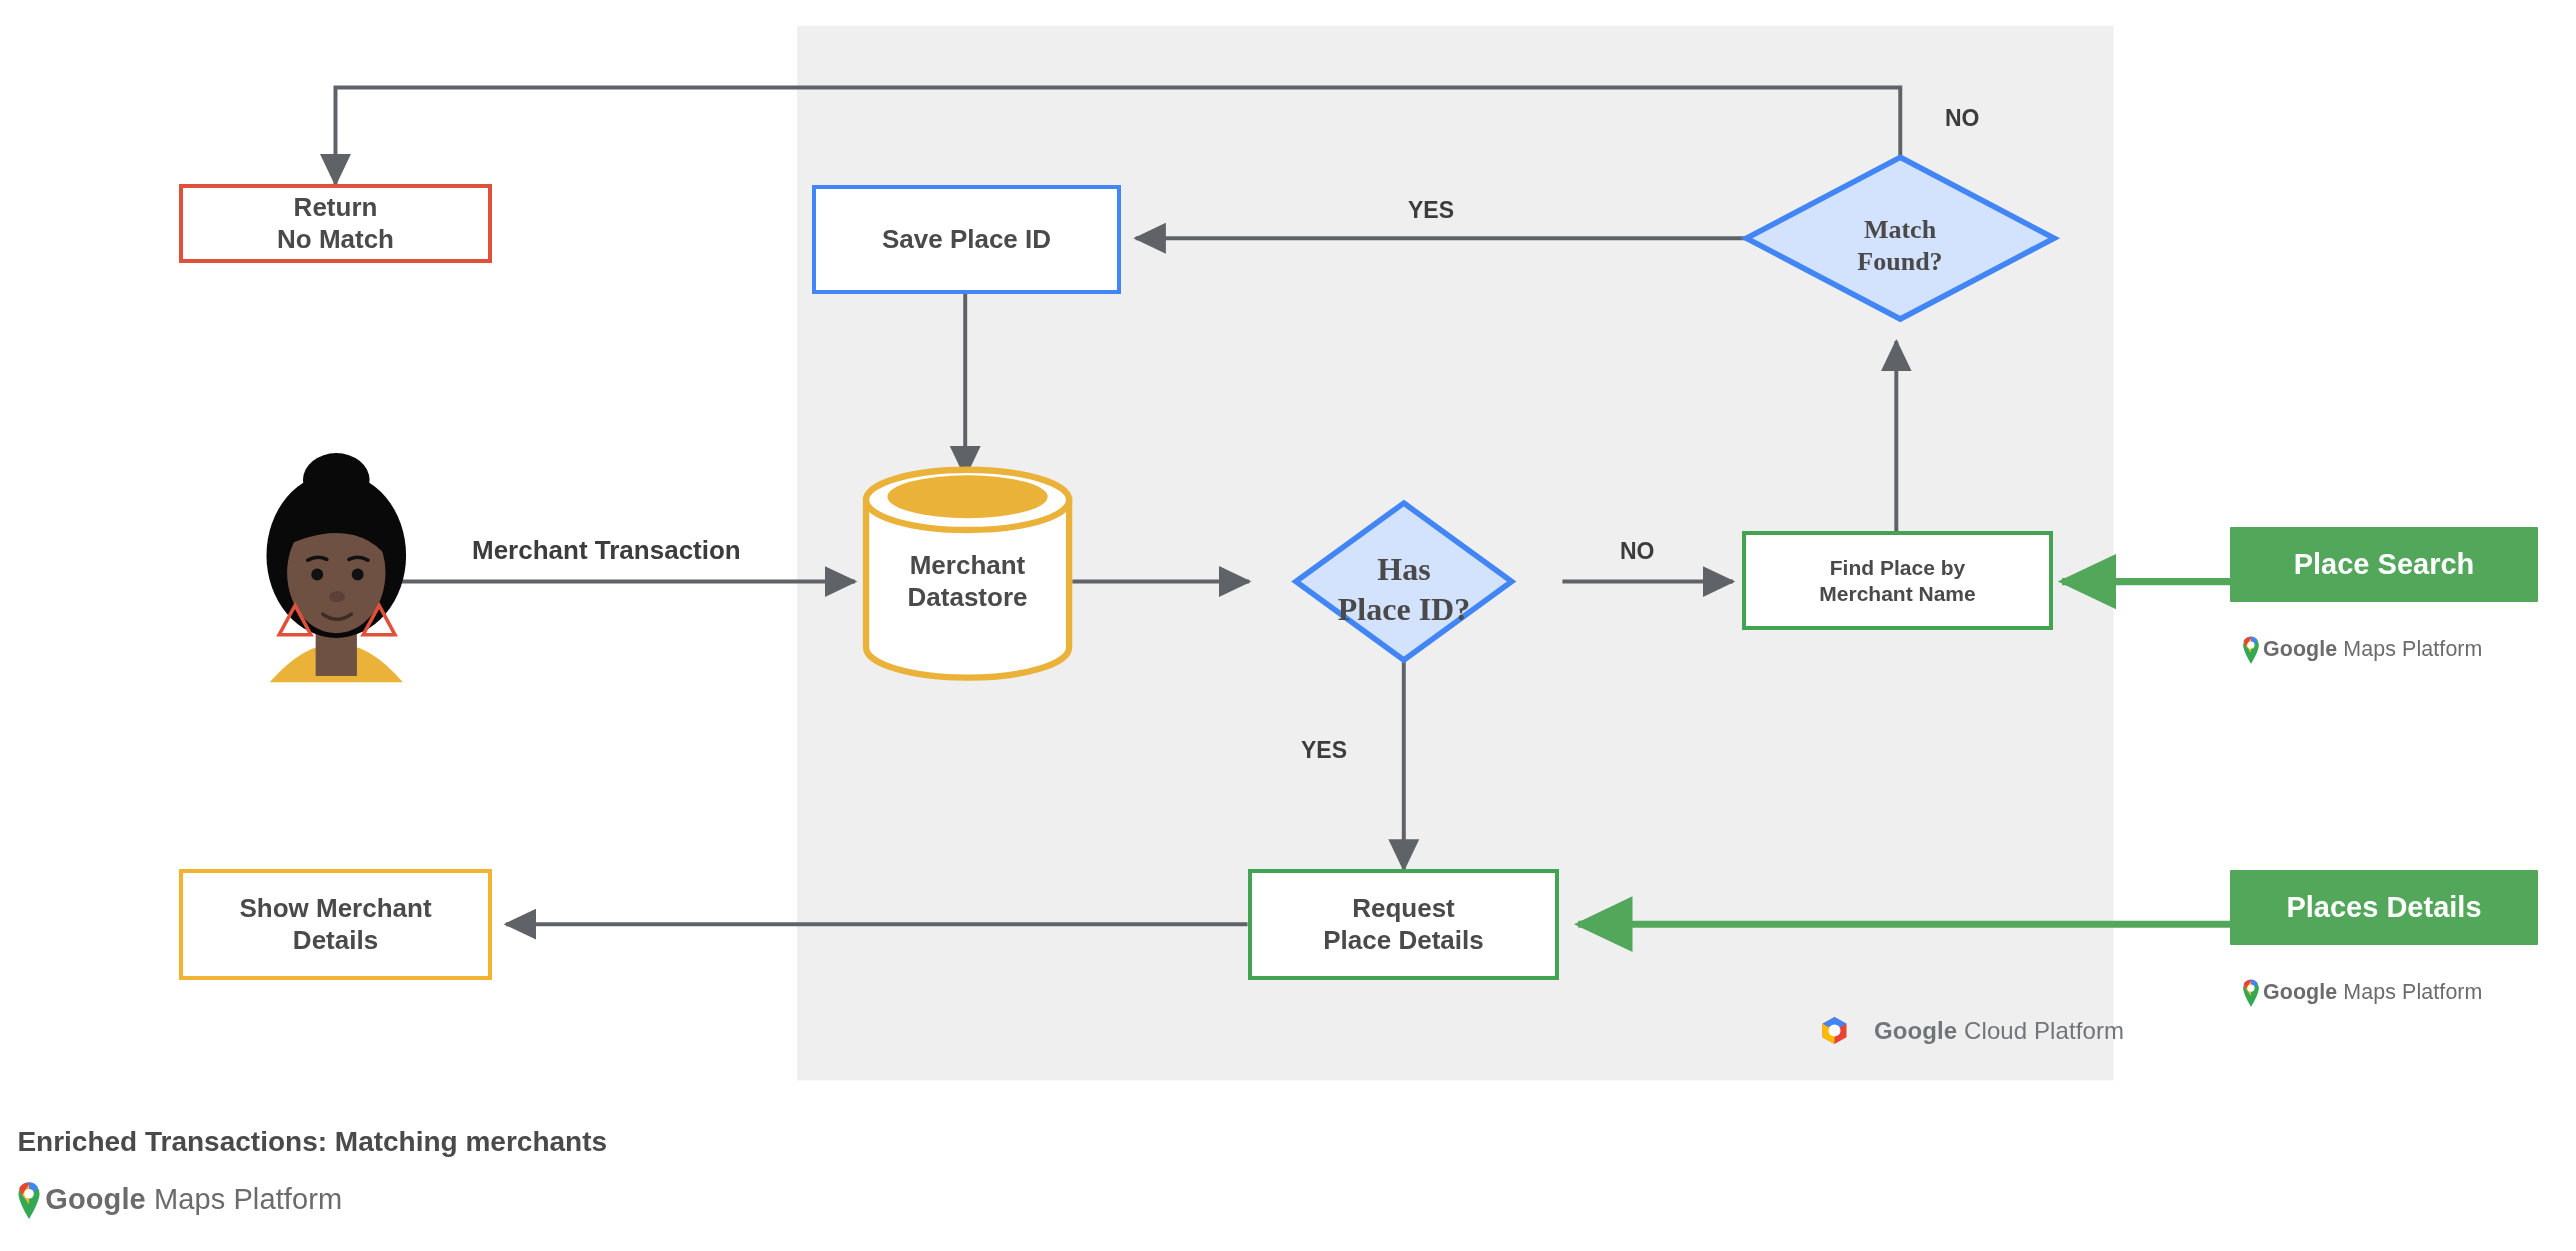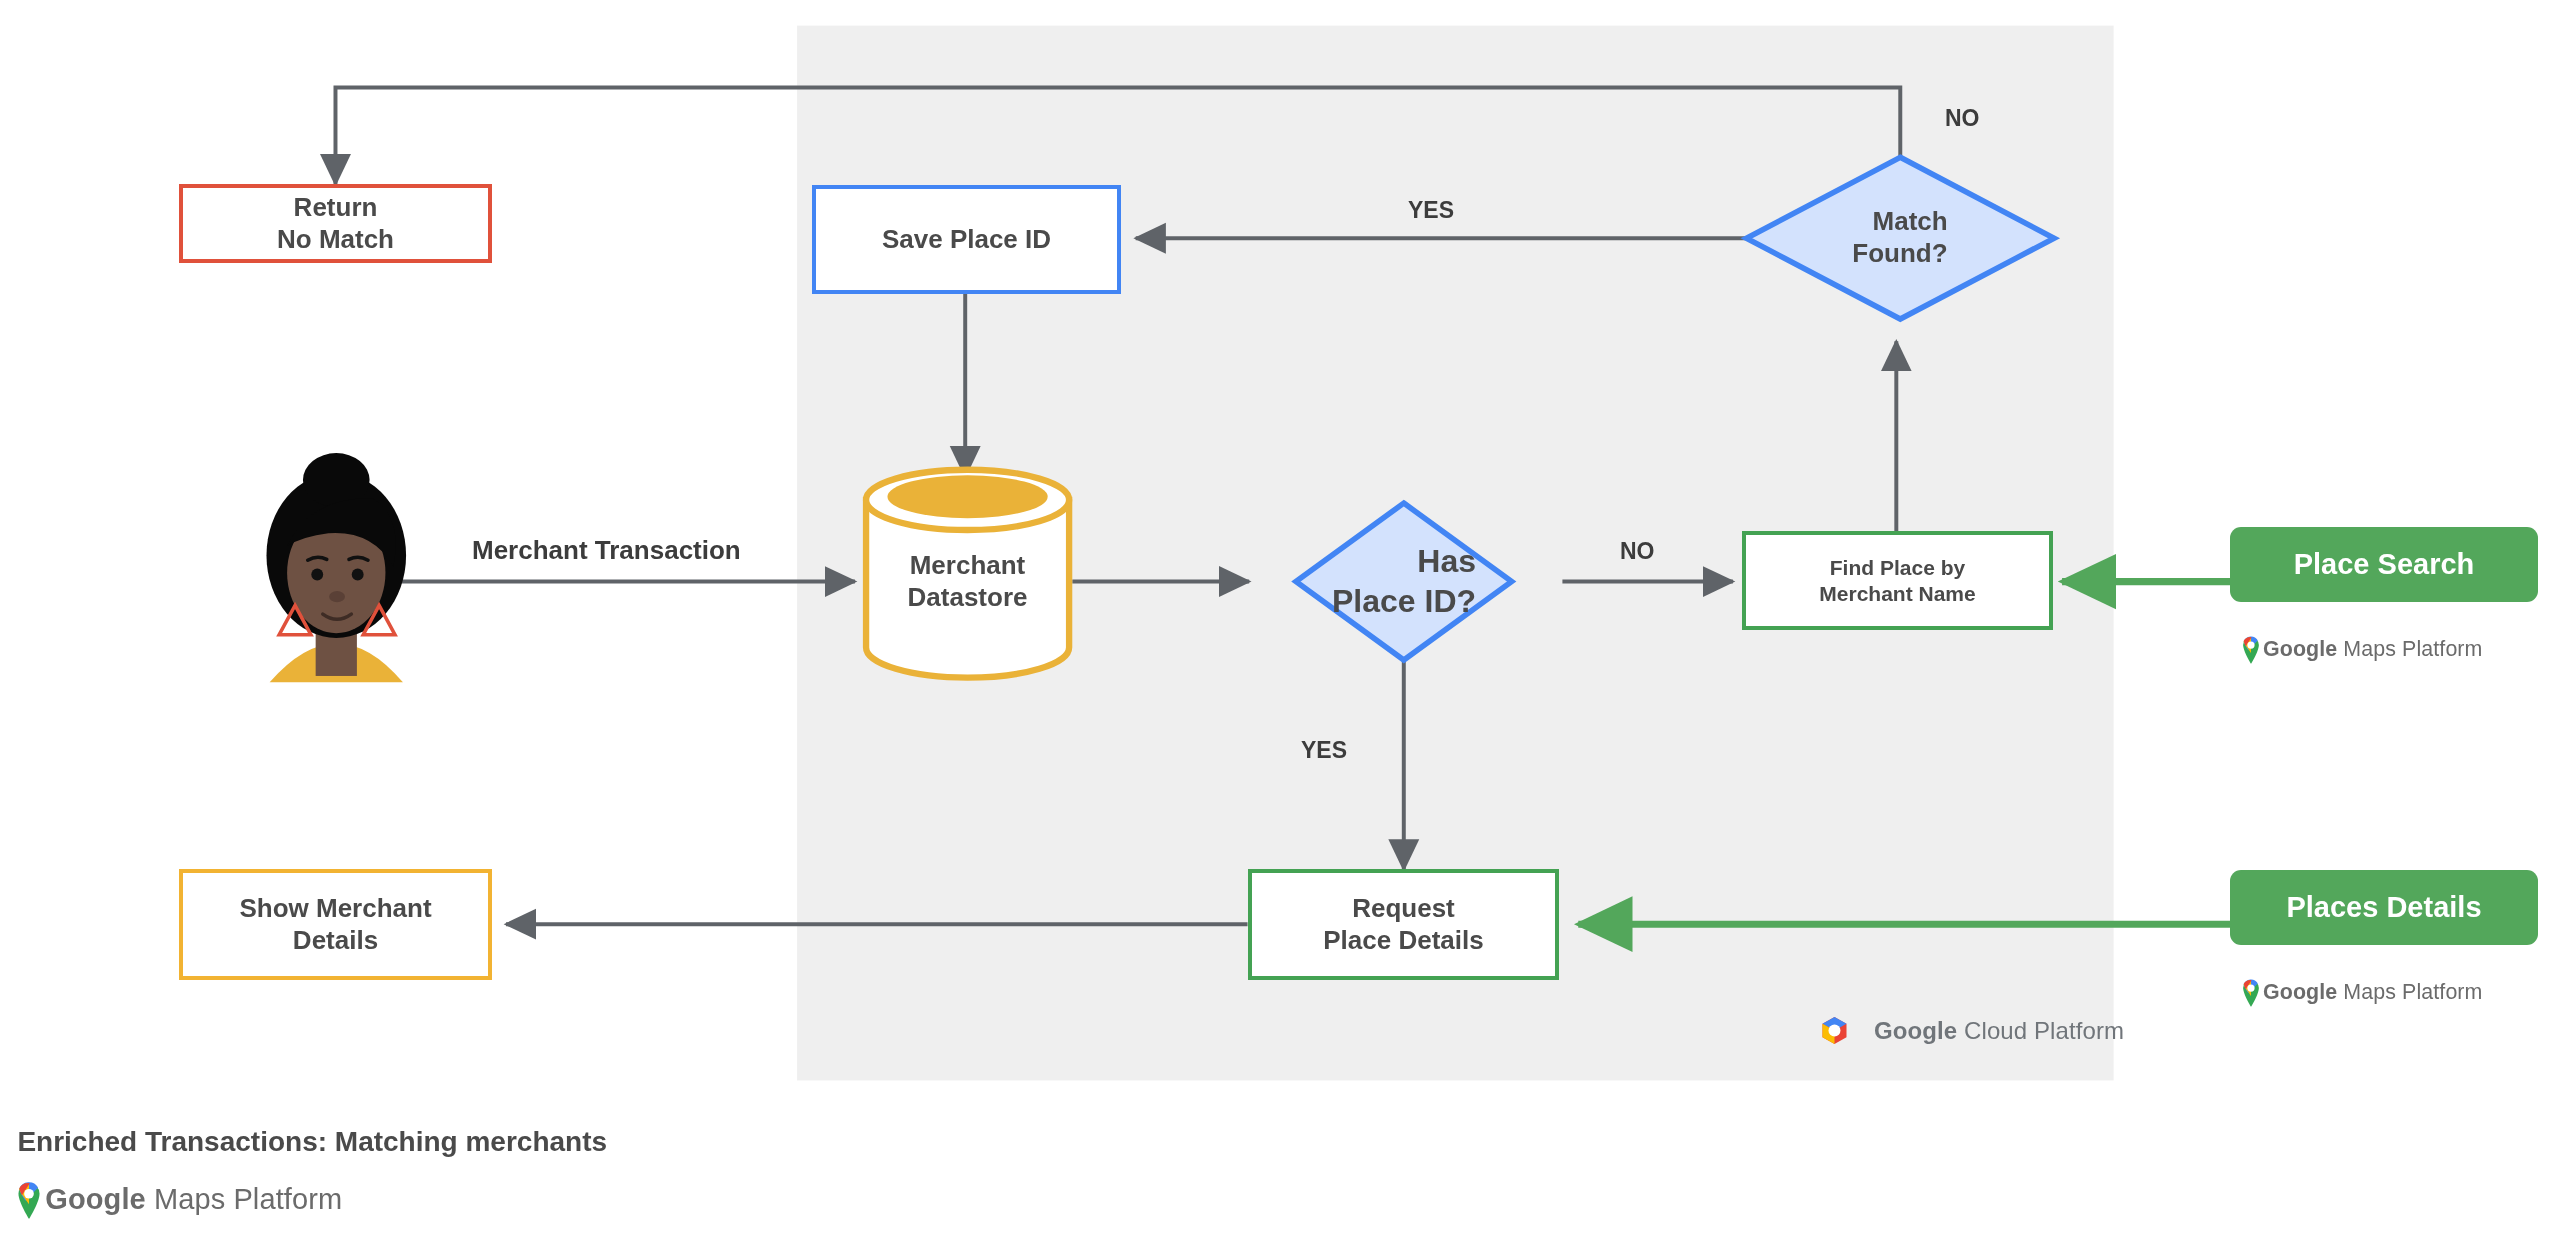--- a/index.html
+++ b/index.html
@@ -20,28 +20,28 @@
   .node .lbl{white-space:pre-line;display:block;}
 
   .box{background:#ffffff;}
   .box.red   {border:4.8px solid #E0513B;}
   .box.blue  {border:4.8px solid #4285F4;}
   .box.green {border:4.8px solid #44A253;}
   .box.amber {border:4.8px solid #F2B332;}
 
   .diamond-wrap{position:absolute;}
   .diamond-wrap .dlabel{
-    position:absolute;left:0;top:0;width:100%;height:100%;
-    display:flex;align-items:center;justify-content:center;text-align:right;
-    color:#4a4a4a;font-weight:700;line-height:1.22;white-space:pre-line;
+    position:absolute;left:0;top:8px;width:100%;height:100%;
+    display:flex;align-items:center;justify-content:center;text-align:center;
+    color:#4a4a4a;font-weight:700;line-height:1.22;white-space:pre-line;font-family:Liberation Serif, serif;
   }
 
   .pill{
     position:absolute;box-sizing:border-box;background:#53A75B;
-    border-radius:11px;display:flex;align-items:center;justify-content:center;
+    border-radius:1px;display:flex;align-items:center;justify-content:center;
     color:#ffffff;font-weight:700;text-align:center;
   }
 
   .edge-label{
     position:absolute;color:#3c3c3c;font-weight:700;white-space:nowrap;
   }
 
   .gmp-lockup{position:absolute;display:flex;align-items:center;gap:1px;}
   .gmp-lockup .gmp-txt{
     font-size:21.4px;color:#6b6b6b;font-weight:400;white-space:nowrap;letter-spacing:0.1px;

